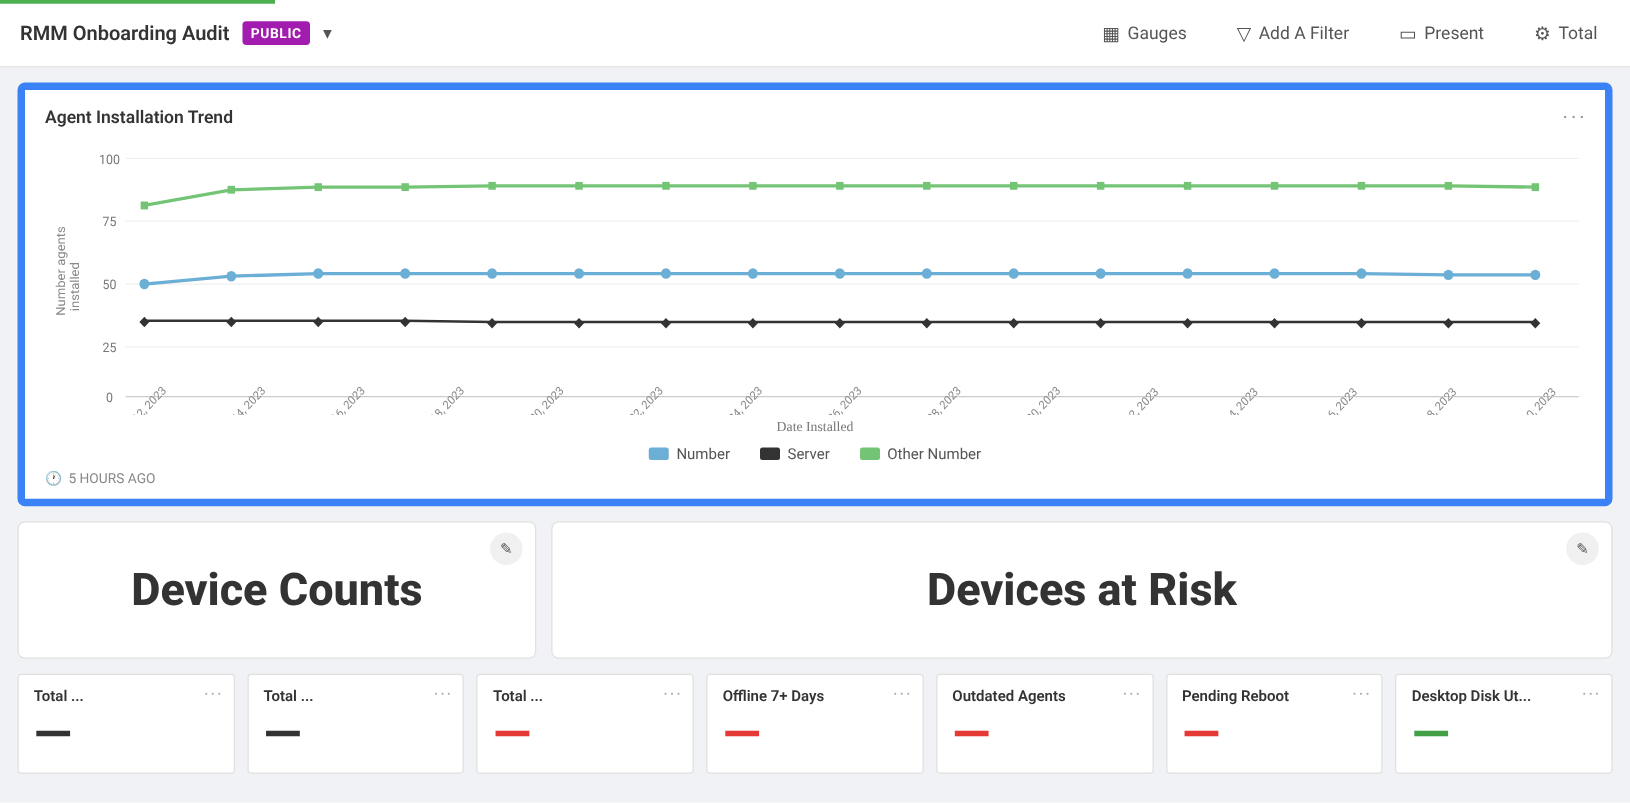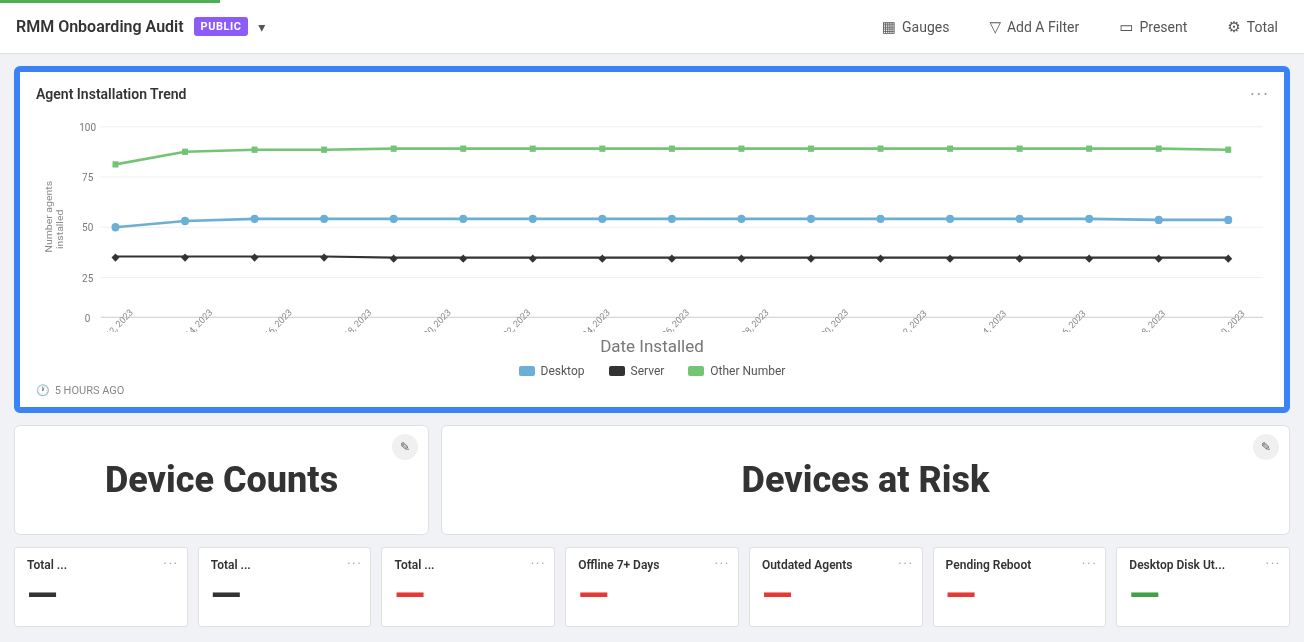--- a/index.html
+++ b/index.html
@@ -19,21 +19,21 @@
       display: flex;
       align-items: center;
       gap: 10px;
     }
     .header-title {
       font-size: 16px;
       font-weight: 600;
       color: #333;
     }
     .public-badge {
-      background: #8b5cf6;
+      background: #a21caf;
       color: #fff;
       font-size: 11px;
       font-weight: 700;
       padding: 3px 7px;
       border-radius: 3px;
       letter-spacing: 0.5px;
     }
     .chevron-icon {
       color: #555;
       font-size: 14px;
@@ -103,24 +103,25 @@
       position: relative;
       width: 100%;
       height: 220px;
     }
     .chart-svg {
       width: 100%;
       height: 100%;
     }
     .chart-footer {
       text-align: center;
-      font-size: 17px;
+      font-size: 11px;
       color: #777;
       margin-top: 4px;
       margin-bottom: 8px;
+      font-family: Liberation Serif, serif;
     }
     .chart-legend {
       display: flex;
       justify-content: center;
       gap: 24px;
       margin-top: 6px;
       margin-bottom: 6px;
     }
     .legend-item {
       display: flex;
@@ -375,21 +376,21 @@
         <text x="1120" y="210" font-size="9" fill="#888" text-anchor="middle" transform="rotate(-45,1120,210)">Jul 08, 2023</text>
         <text x="1200" y="210" font-size="9" fill="#888" text-anchor="middle" transform="rotate(-45,1200,210)">Jul 10, 2023</text>
       </svg>
     </div>
 
     <div class="chart-footer">Date Installed</div>
 
     <div class="chart-legend">
       <div class="legend-item">
         <div class="legend-dot desktop"></div>
-        <span>Desktop</span>
+        <span>Number</span>
       </div>
       <div class="legend-item">
         <div class="legend-dot server"></div>
         <span>Server</span>
       </div>
       <div class="legend-item">
         <div class="legend-dot other"></div>
         <span>Other Number</span>
       </div>
     </div>

